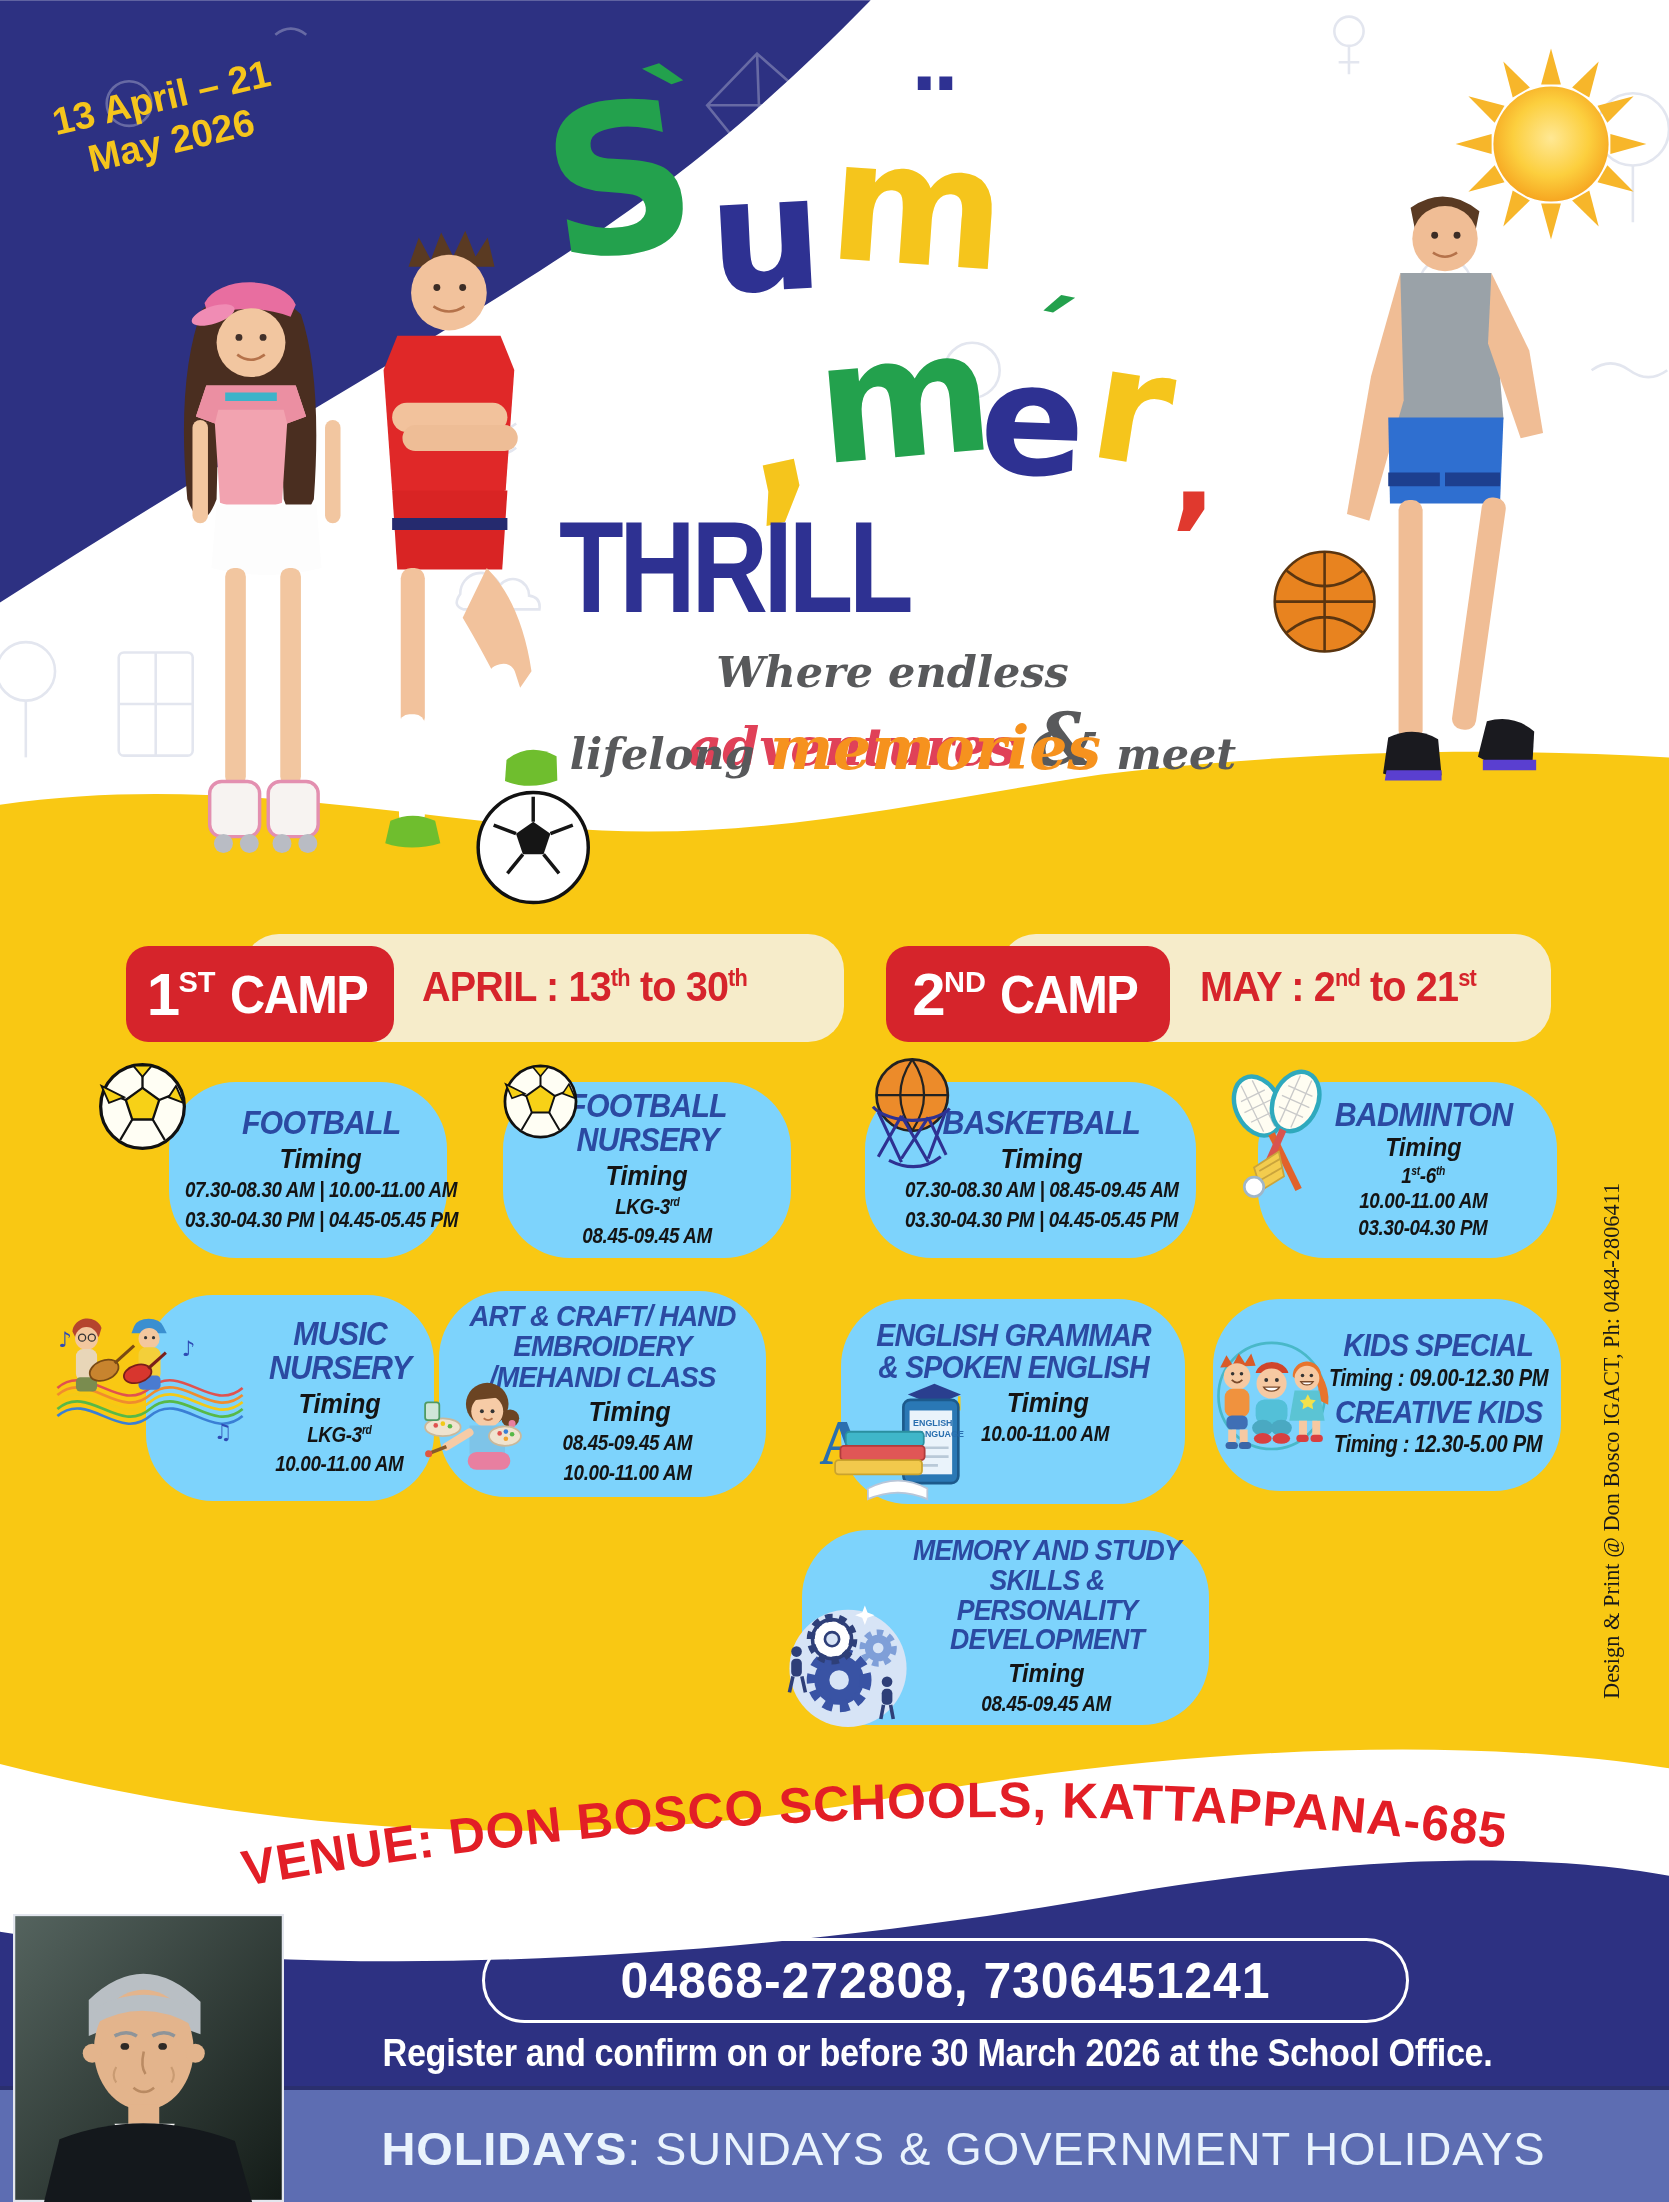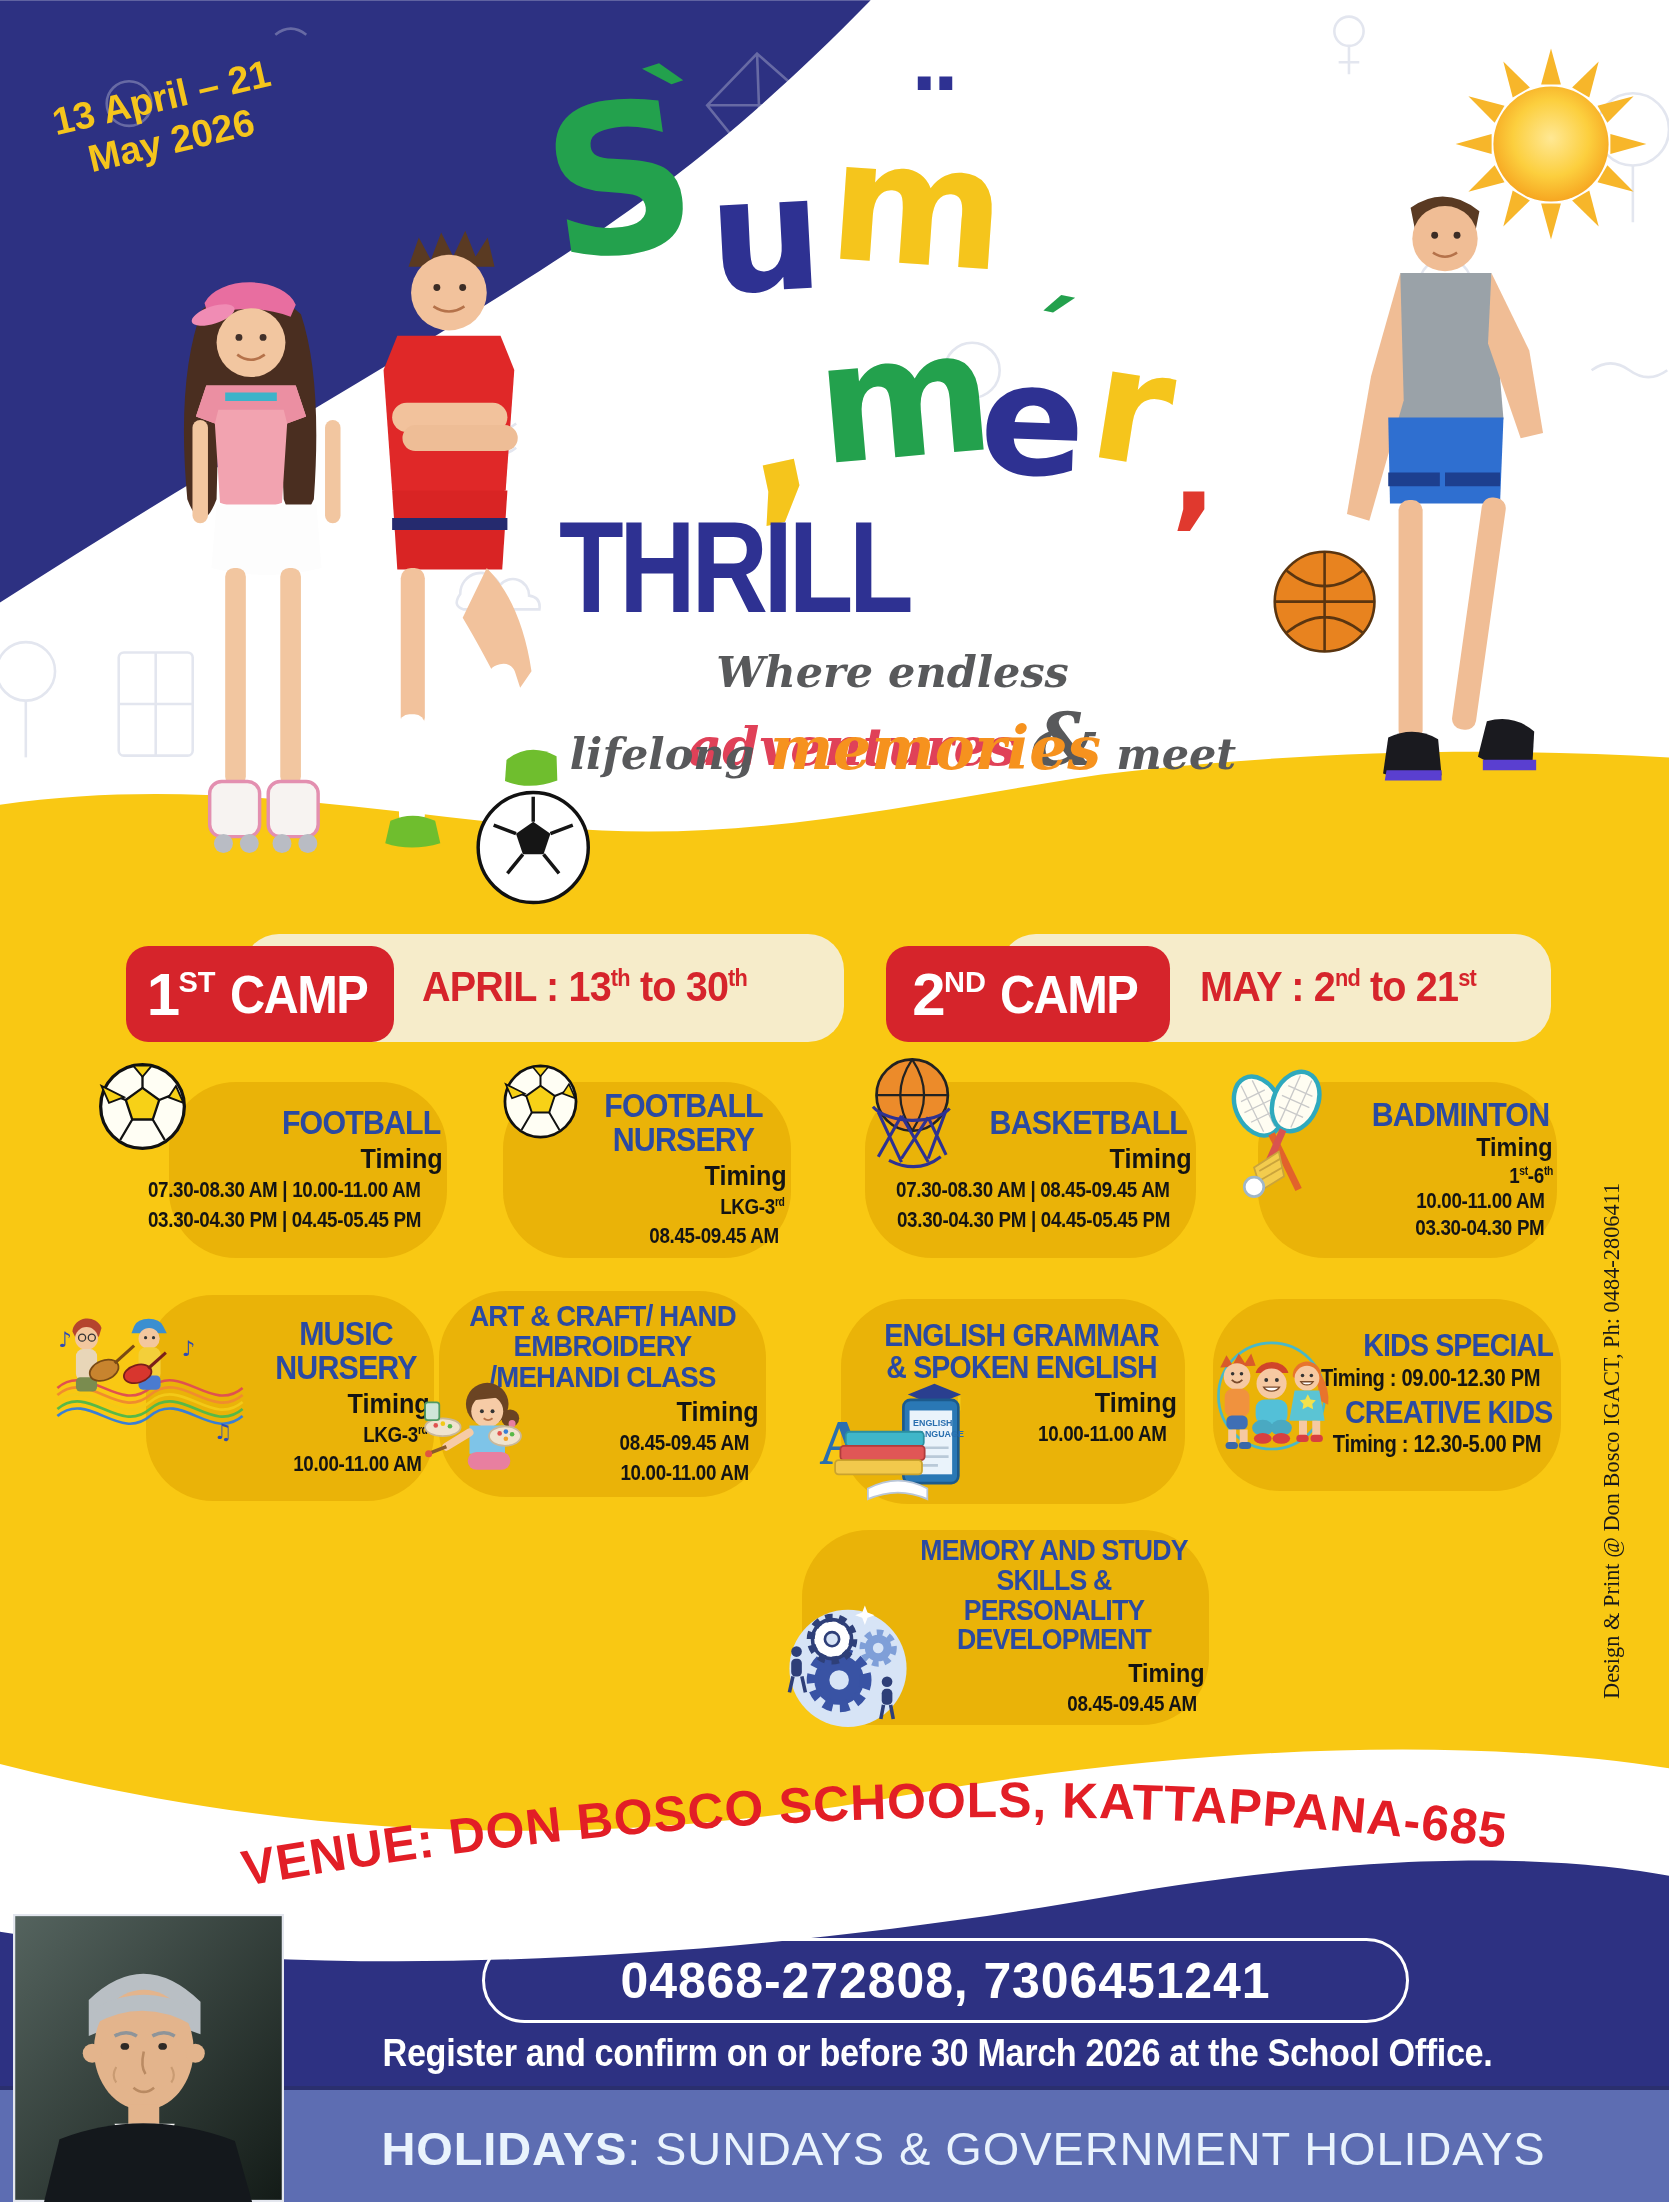--- a/index.html
+++ b/index.html
@@ -34,22 +34,22 @@
   .camp-pill{position:absolute;background:#f6ecca;border-radius:36px;}
   .camp-badge{position:absolute;background:#d6242b;border-radius:22.4px;display:flex;align-items:center;
     justify-content:center;color:#fff;font-weight:800;}
   .camp-badge .n{font-size:60px;letter-spacing:-1.7px;}
   .camp-badge .s{font-size:29px;margin-top:-22.4px;}
   .camp-badge .w{font-size:53px;margin-left:8.6px;letter-spacing:-1.7px;transform:scaleX(.92);}
   .camp-date{position:absolute;color:#d6242b;font-weight:800;font-size:43px;white-space:nowrap;
     transform:scaleX(.92);transform-origin:left;letter-spacing:-0.9px;}
 
   
-  .card{position:absolute;background:#eab308;border-radius:67px;display:flex;flex-direction:column;
-    align-items:flex-end;justify-content:center;text-align:center;box-sizing:border-box;}
+  .card{position:absolute;background:#7dd3fc;border-radius:67px;display:flex;flex-direction:column;
+    align-items:center;justify-content:center;text-align:center;box-sizing:border-box;font-style:italic;}
   .card-title{font-weight:800;color:#2b4aa2;font-size:33px;line-height:1.02;letter-spacing:-0.9px;
     transform:scaleX(.92);}
   .card-timing{font-weight:800;color:#141414;font-size:28px;margin-top:3.4px;transform:scaleX(.9);}
   .card-row{font-weight:700;color:#141414;font-size:22.4px;line-height:1.32;white-space:nowrap;
     letter-spacing:-0.4px;transform:scaleX(.84);}
 
   
   .enquiries{left:206px;right:0;top:1886px;color:#fff;font-size:40px;font-weight:700;
     font-style:italic;font-family:"Liberation Sans",sans-serif;}
   .phone-pill{left:482px;top:1938px;width:921px;height:79px;border:3.4px solid #fff;border-radius:48px;

